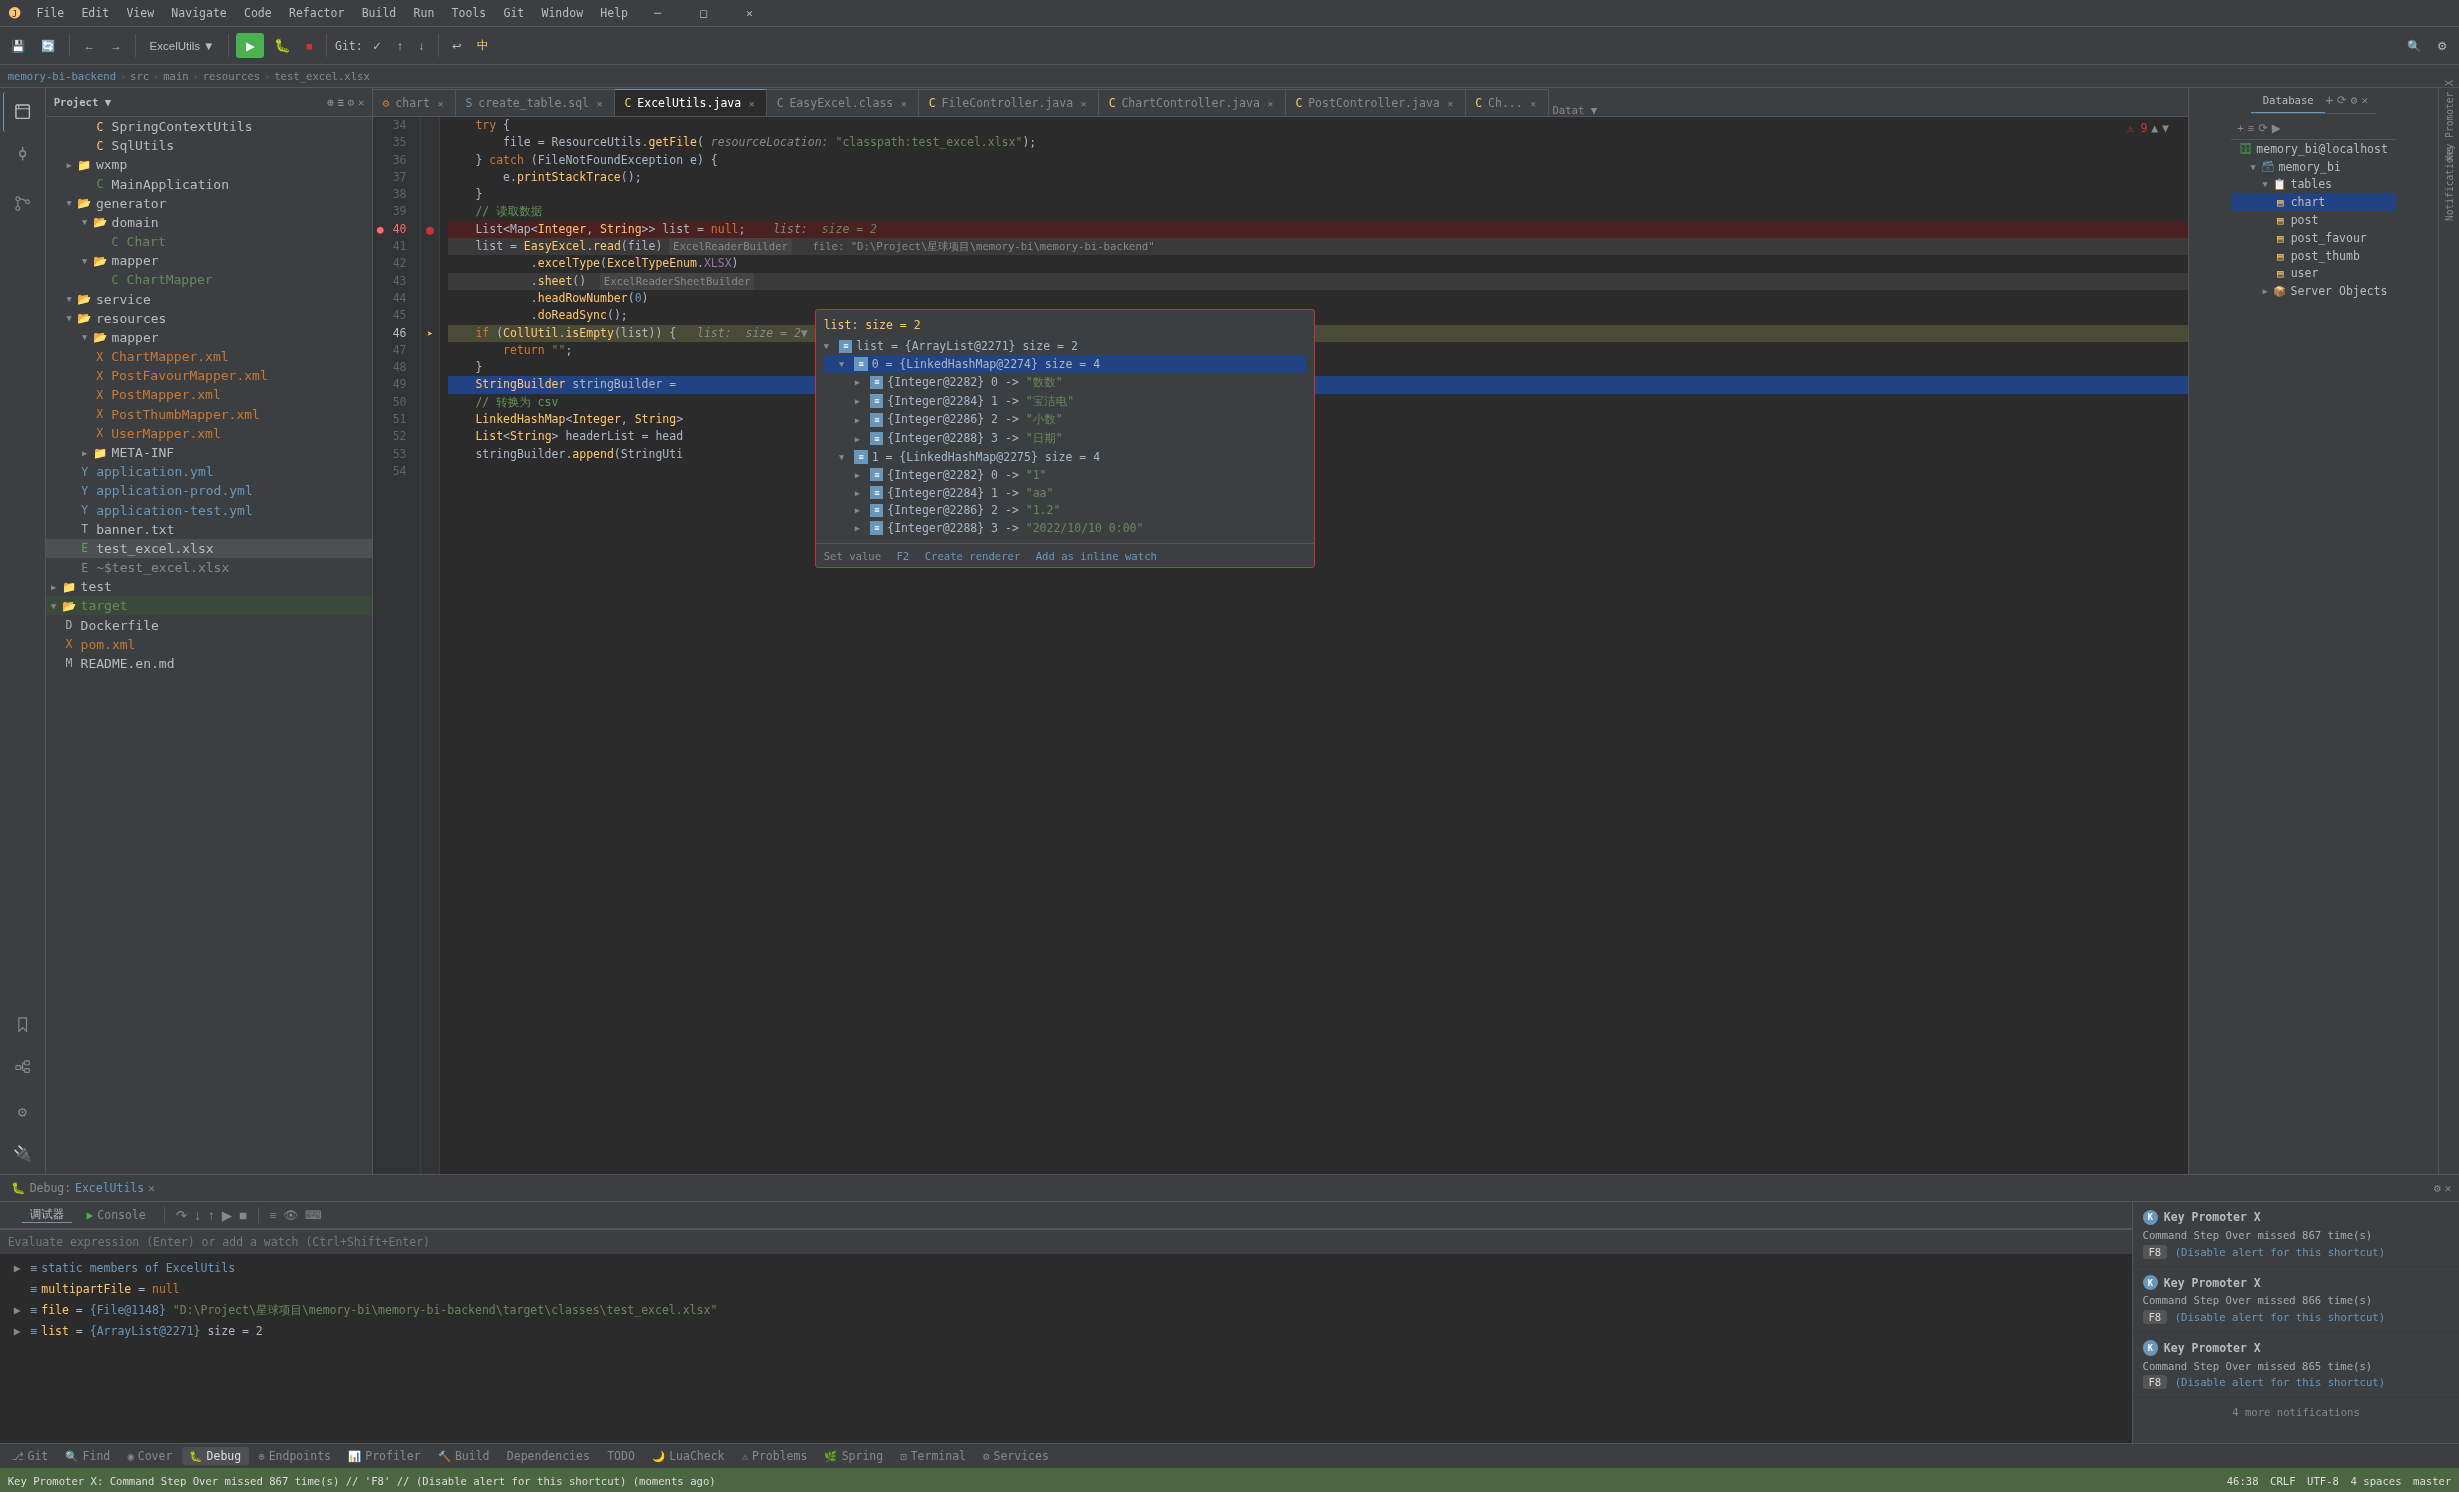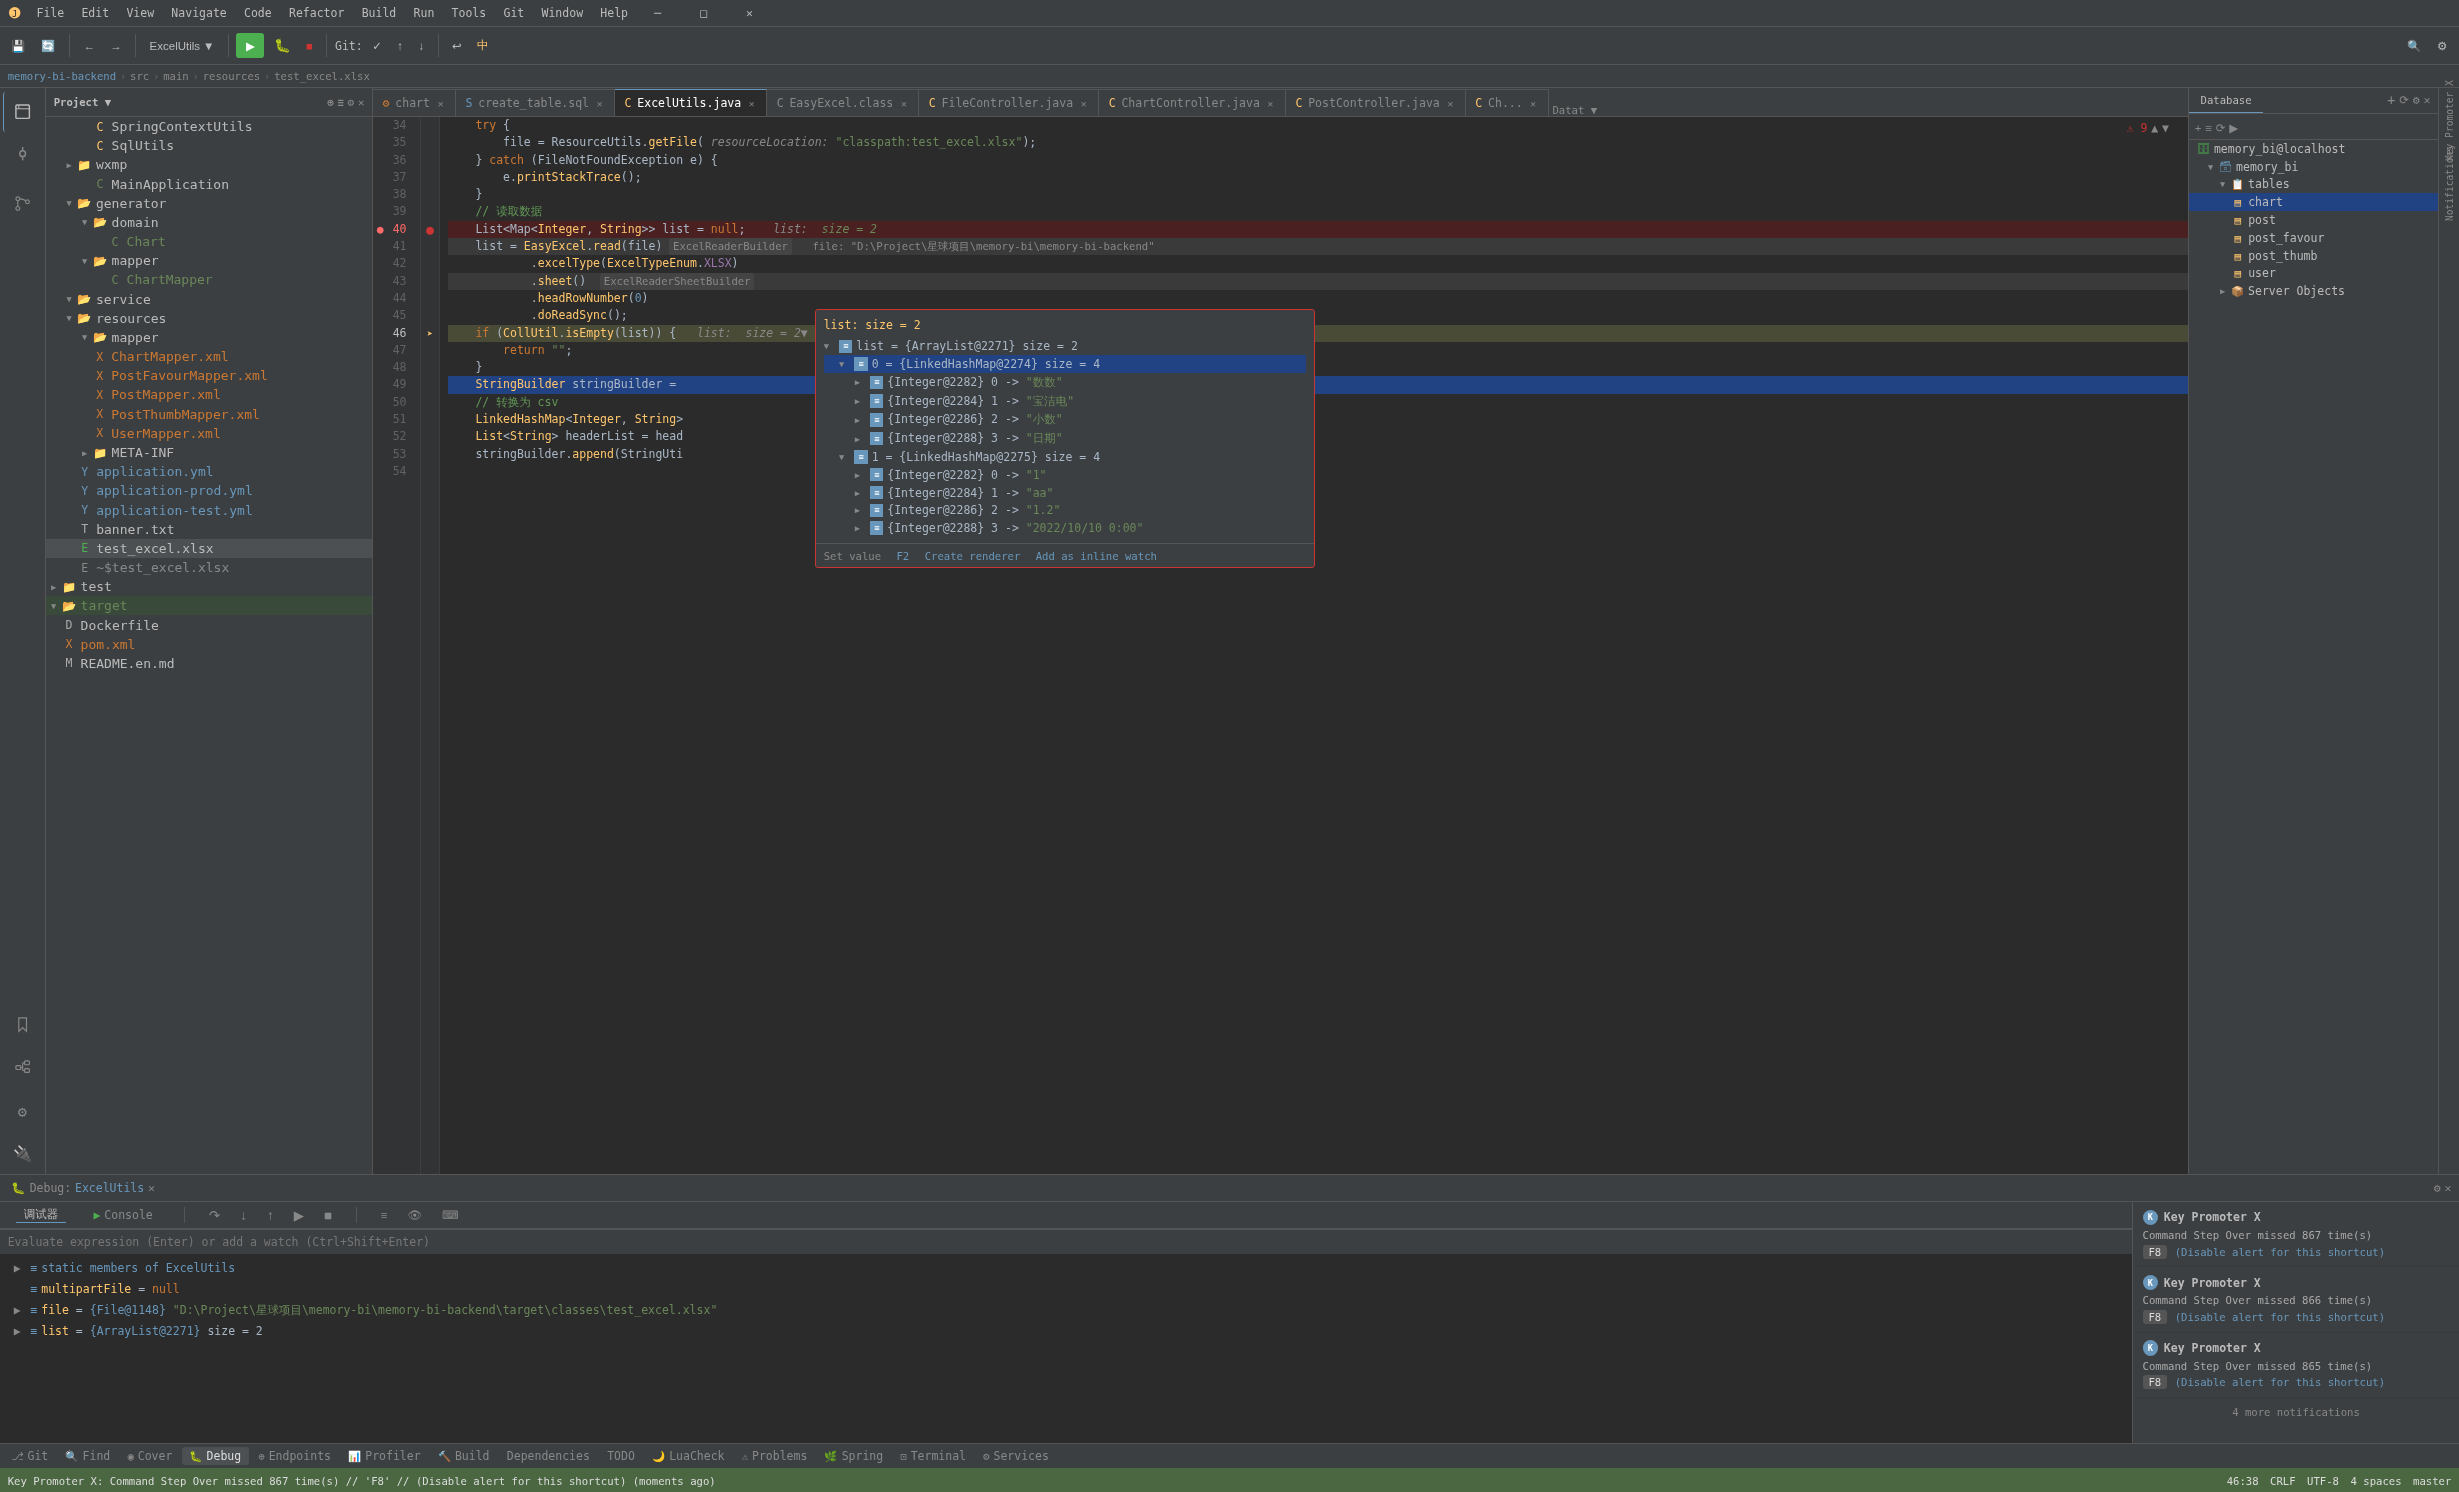--- a/index.html
+++ b/index.html
@@ -297,20 +297,21 @@
     .debug-footer-link { color: #6897bb; cursor: pointer; }
 
     
     #right-panel {
       width: 250px;
       background: #3c3f41;
       border-left: 1px solid #555;
       display: flex;
       flex-direction: column;
       font-size: 11.5px;
+      align-items: center;
     }
     .right-panel-tabs {
       display: flex;
       background: #3c3f41;
       border-bottom: 1px solid #555;
     }
     .right-tab {
       padding: 5.8px 11.5px;
       cursor: pointer;
       font-size: 10.6px;
@@ -369,22 +370,22 @@
       flex: 1;
       display: flex;
       flex-direction: column;
       overflow: hidden;
     }
     .console-toolbar {
       height: 27px;
       background: #3c3f41;
       display: flex;
       align-items: center;
-      padding: 0 16px;
-      gap: 20px;
+      padding: 0 22px;
+      gap: 7px;
       border-bottom: 1px solid #555;
     }
     .console-content {
       flex: 1;
       overflow-y: auto;
       padding: 3.8px 7.7px;
       font-size: 11.5px;
       line-height: 17.3px;
       color: #a9b7c6;
     }

